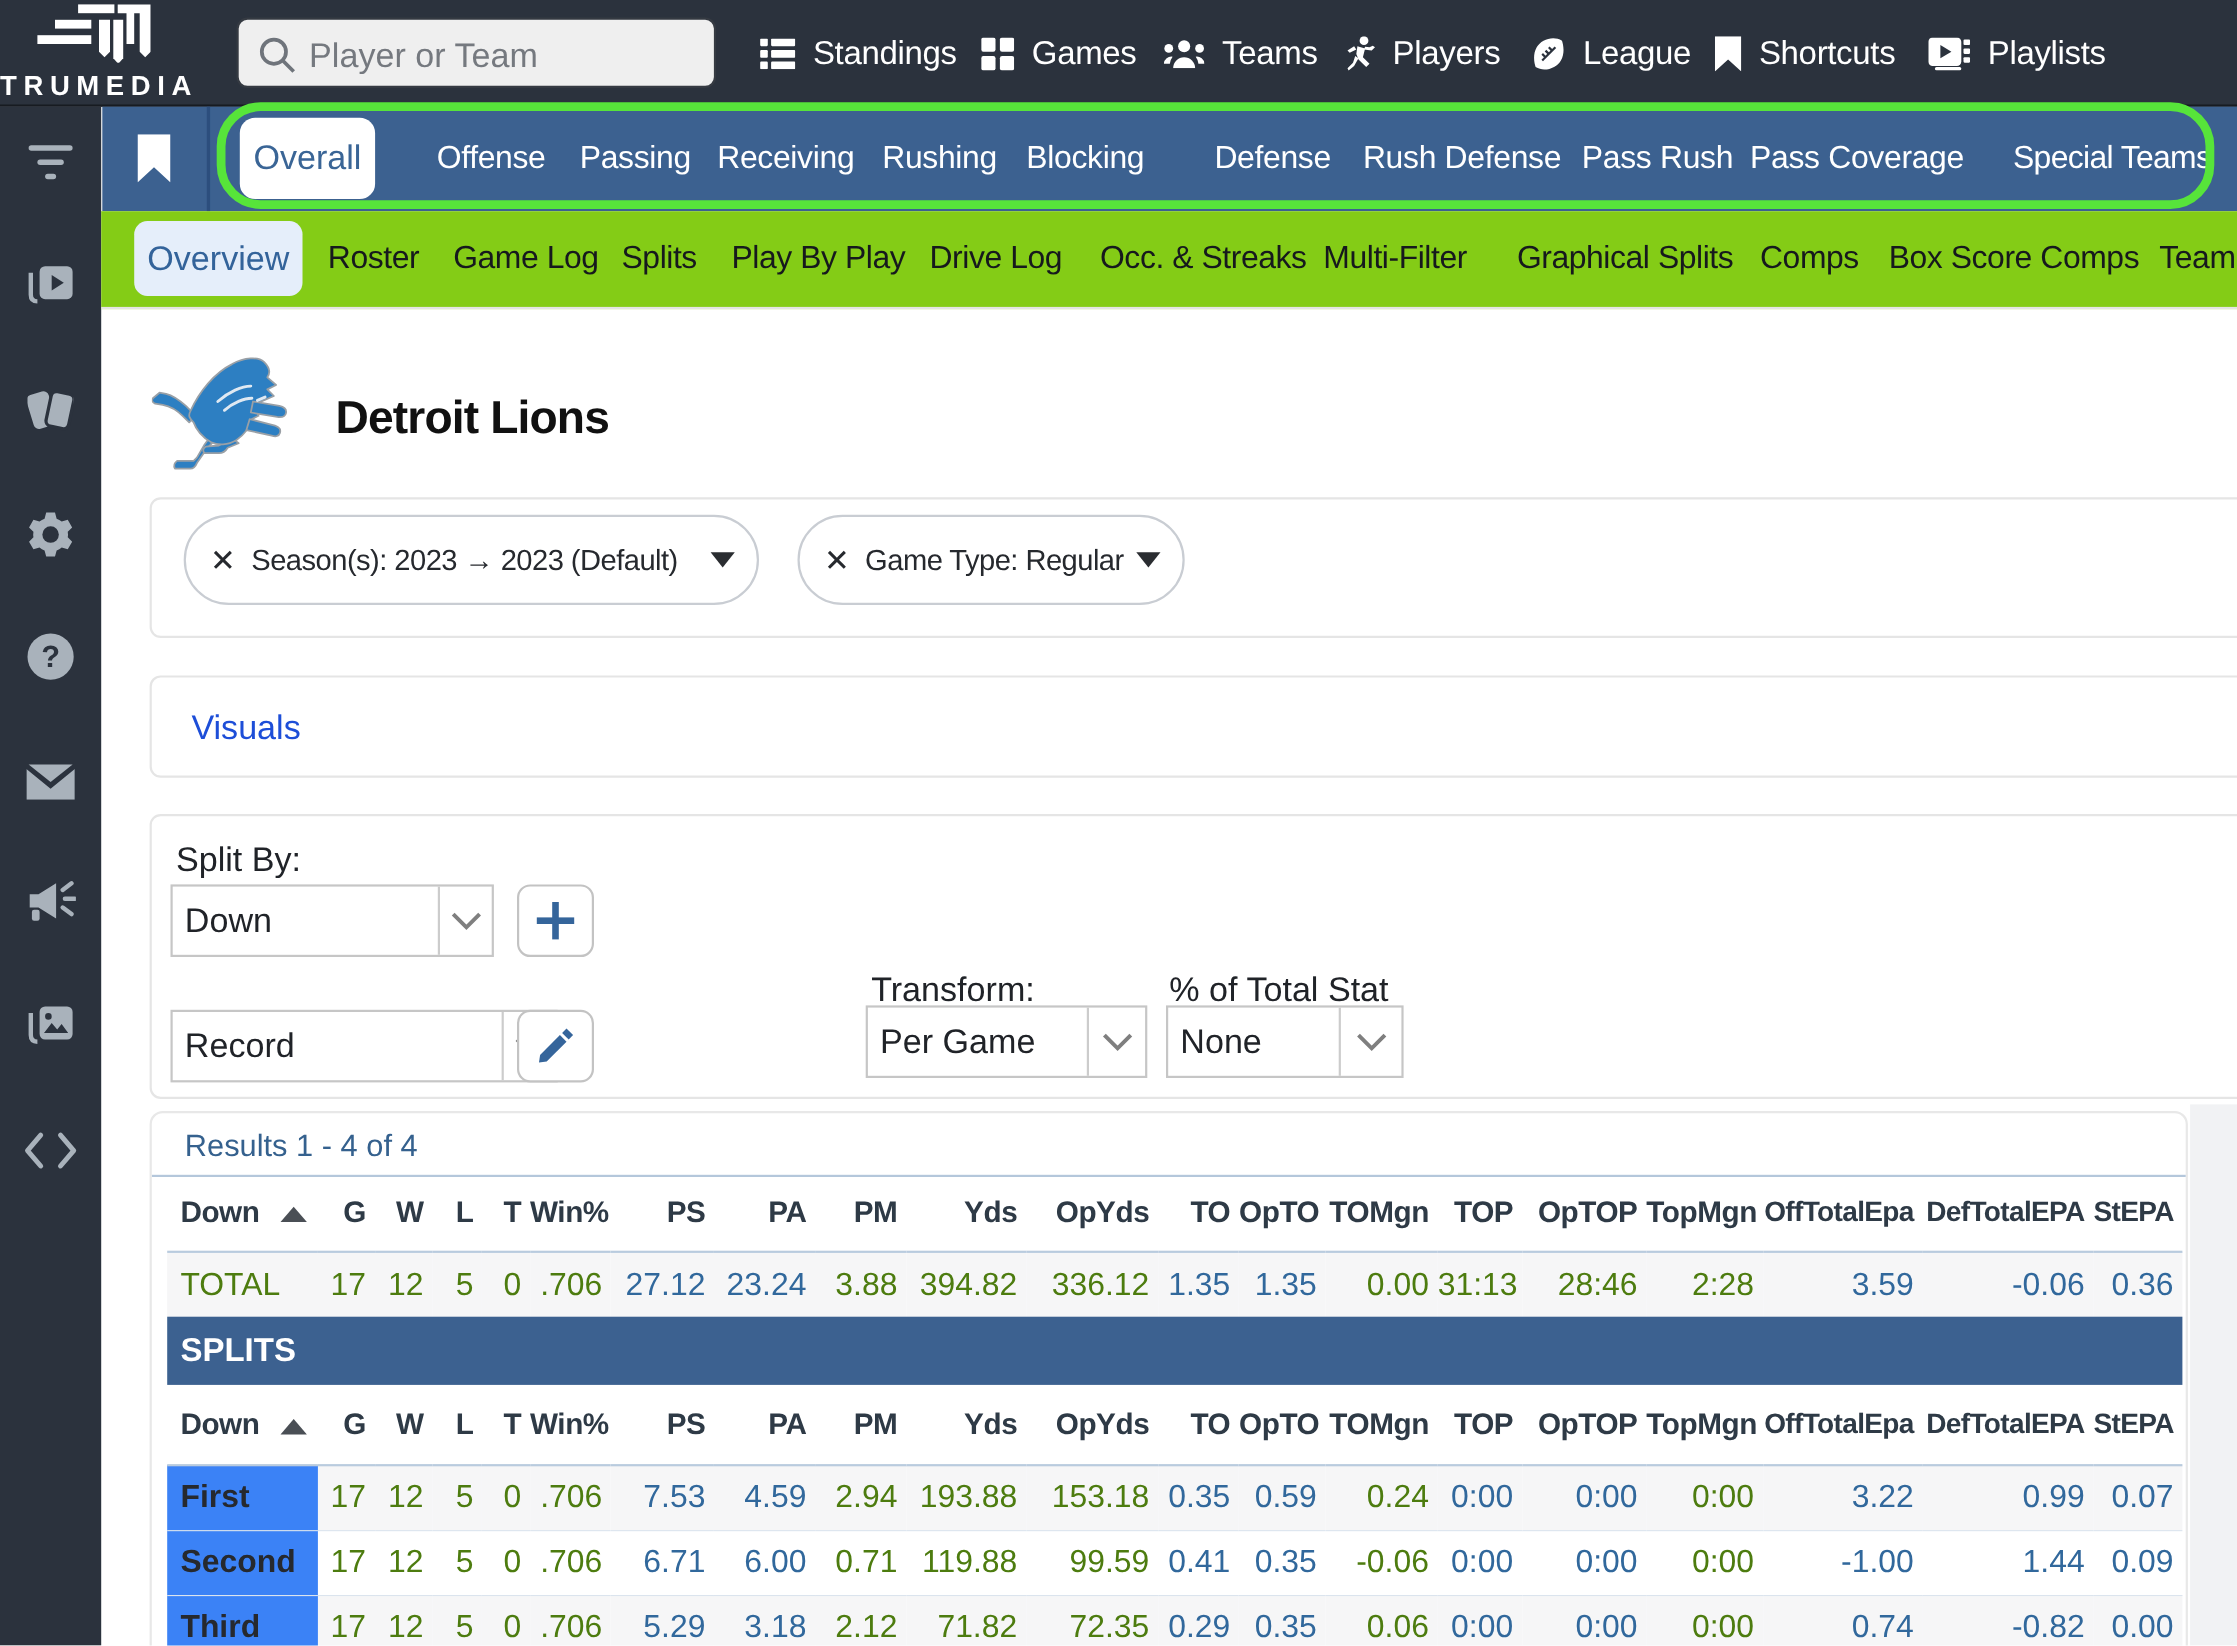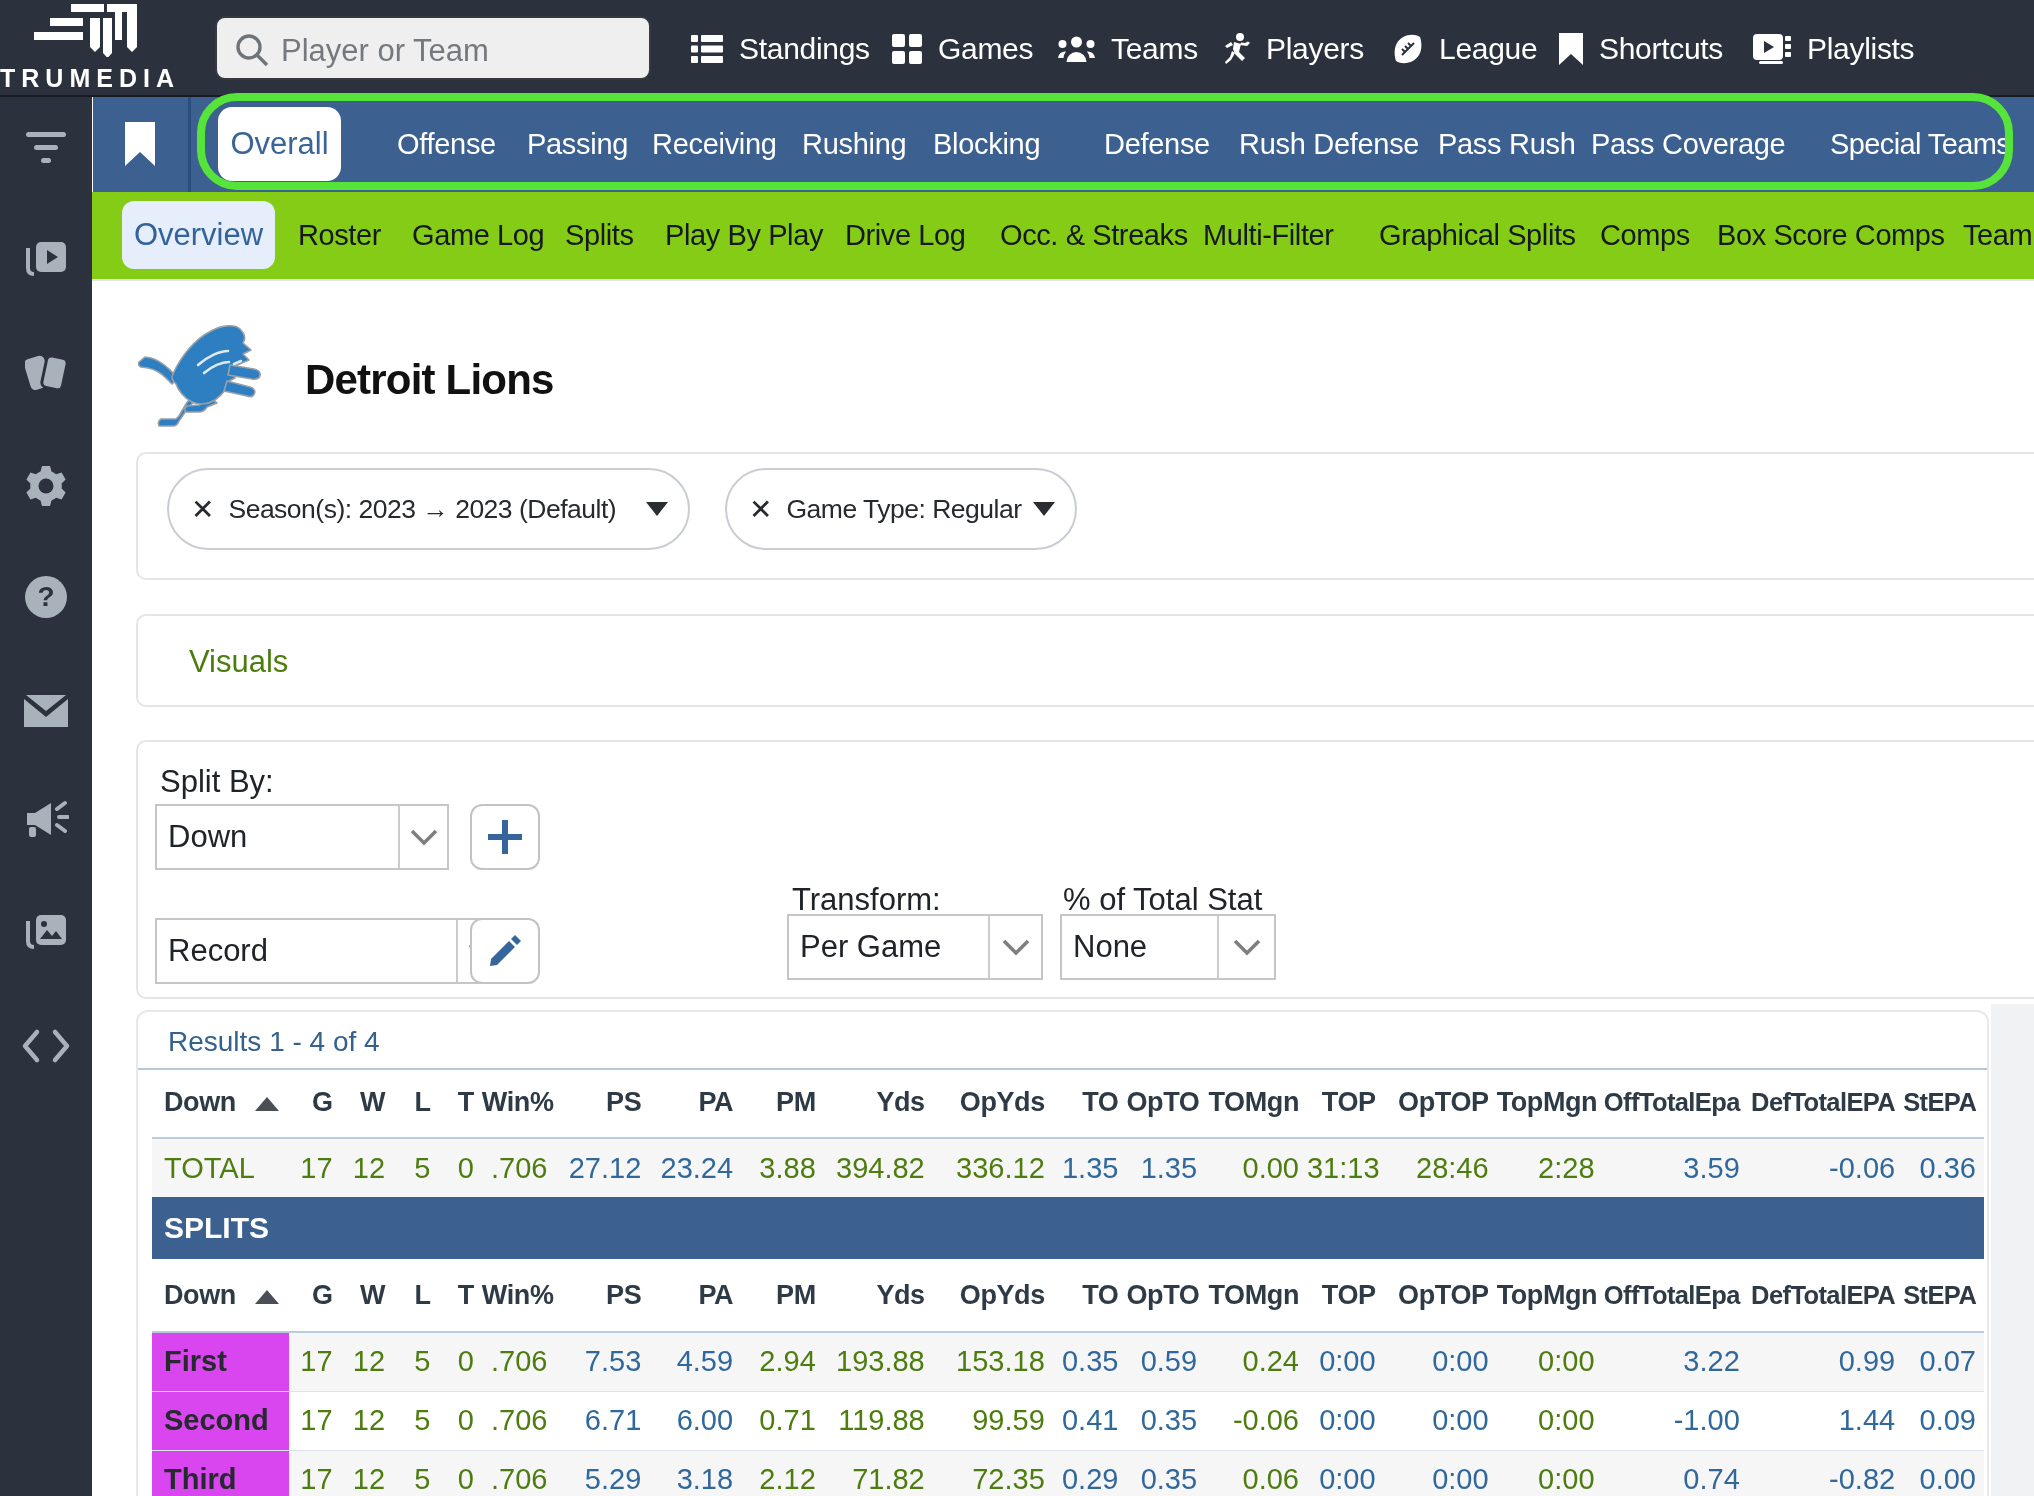--- a/index.html
+++ b/index.html
@@ -73,21 +73,21 @@
 tr.hrow { height:70px; }
 tr.hrow th { font-weight:bold; color:#2e3a46; border-bottom:2px solid #b9cbde; font-size:27px; letter-spacing:-0.4px; }
 tr.hrow2 { height:73px; }
 tr.hrow2 th { font-weight:bold; color:#2e3a46; border-bottom:2px solid #b9cbde; font-size:27px; letter-spacing:-0.4px; }
 tr.total { height:59px; background:#f6f6f7; }
 tr.splits { height:62px; }
 tr.splits td { background:#3c6190; color:#fff; font-weight:bold; font-size:30px; text-align:left; padding-left:12px; }
 tr.d1 { height:59px; background:#f6f6f7; }
 tr.d2 { height:59px; background:#fff; }
 tr.d1 td, tr.d2 td { border-bottom:1px solid #dbe4ee; }
-td.lab { background:#d946ef; font-weight:bold; color:#26292e; }
+td.lab { background:#3b82f6; font-weight:bold; color:#26292e; }
 .b { color:#31689c; }
 .k { color:#4d7c0f; }
 .resline { position:absolute; left:0px; top:56px; width:1853px; height:2px; background:#b4c7db; }
 th.sm { font-size:25.5px !important; letter-spacing:-0.6px !important; }
 .sort { display:inline-block; width:0; height:0; border-left:12px solid transparent;
   border-right:12px solid transparent; border-bottom:14px solid #4a4f55; margin-left:12px; }
 </style>
 </head>
 <body>
 
@@ -295,21 +295,21 @@
       <span class="caret"></span>
   </div>
   <div class="chip" style="left:587px; top:14px; width:352px;">
     <span class="x">✕</span>
       <span class="t">Game Type: Regular</span>
       <span class="caret"></span>
   </div>
 </div>
 
 <div class="card" style="left:136px; top:614px; width:1930px; height:93px;">
-  <div class="abs" style="left:36px; top:28px; font-size:31px; color:#4d7c0f;margin-left:15px;">Visuals</div>
+  <div class="abs" style="left:36px; top:28px; font-size:31px; color:#1d4ed8;">Visuals</div>
 </div>
 
 <div class="card" style="left:136px; top:740px; width:1930px; height:259px;">
   <div class="lbl" style="left:22px; top:22px;">Split By:</div>
   <div class="select" style="left:17px; top:62px; width:294px;">
     <div class="txt">Down</div>
     <div class="cw" style="width:49px;">
       <svg width="30" height="18" viewBox="0 0 30 18" fill="none" stroke="#7f7f7f" stroke-width="3.6">
           <polyline points="3,3 15,15 27,3"></polyline>
         </svg>

